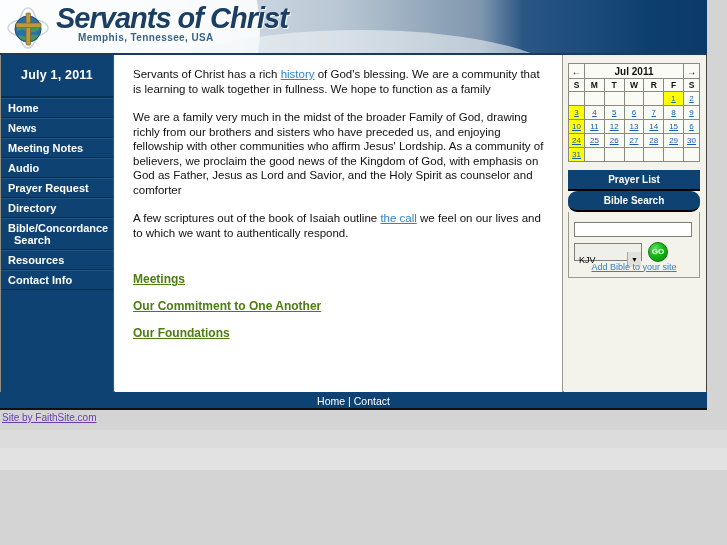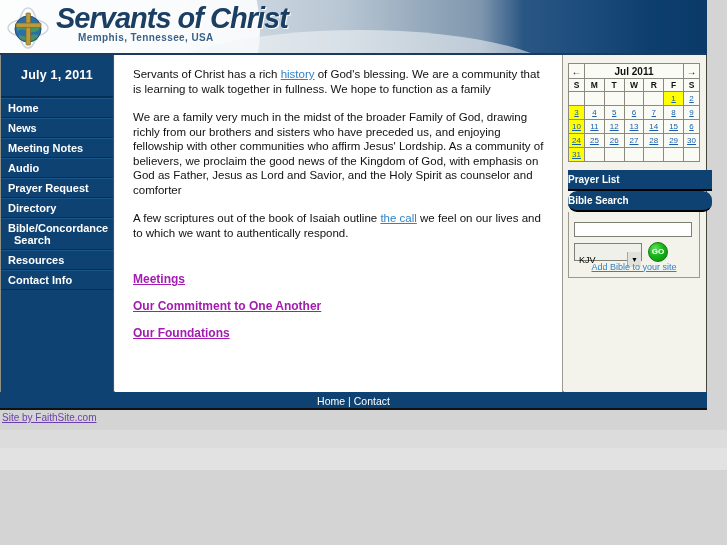--- a/index.html
+++ b/index.html
@@ -131,21 +131,21 @@
     color: #111111;
   }
   #content a.inline {
     color: #2f83c9;
     text-decoration: underline;
   }
   .biglink {
     display: block;
     font-size: 12px;
     font-weight: bold;
-    color: #a21caf;
+    color: #4d7c0f;
     text-decoration: underline;
     margin: 0 0 13px 0;
     cursor: pointer;
   }
   #spacer-gap { height: 18px; }
 
   
   #rail {
     position: absolute; left: 563px; top: 0;
     width: 142px; height: 337px;
@@ -195,26 +195,26 @@
     color: #1a5fae;
     text-decoration: underline;
     font-size: 8px;
     display: block;
   }
   #calendar td.hl { background: #ffff00; }
   #calendar td.empty { background: #fbfbf6; }
 
   
   .rail-head {
-    width: 144px;
+    width: 132px;
     background: #0e4272;
     color: #ffffff;
     font-size: 10px;
     font-weight: bold;
-    text-align: left;
+    text-align: center;
     padding: 4px 0 4px 0;
     margin-top: 8px;
     border-bottom: 2px solid #000000;
     cursor: pointer;
   }
   .rail-head.nogap { margin-top: 0; border-radius: 9px; }
   #bible-box {
     width: 132px;
     background: #f3f3ec;
     border: 1px solid #9a9a90;

